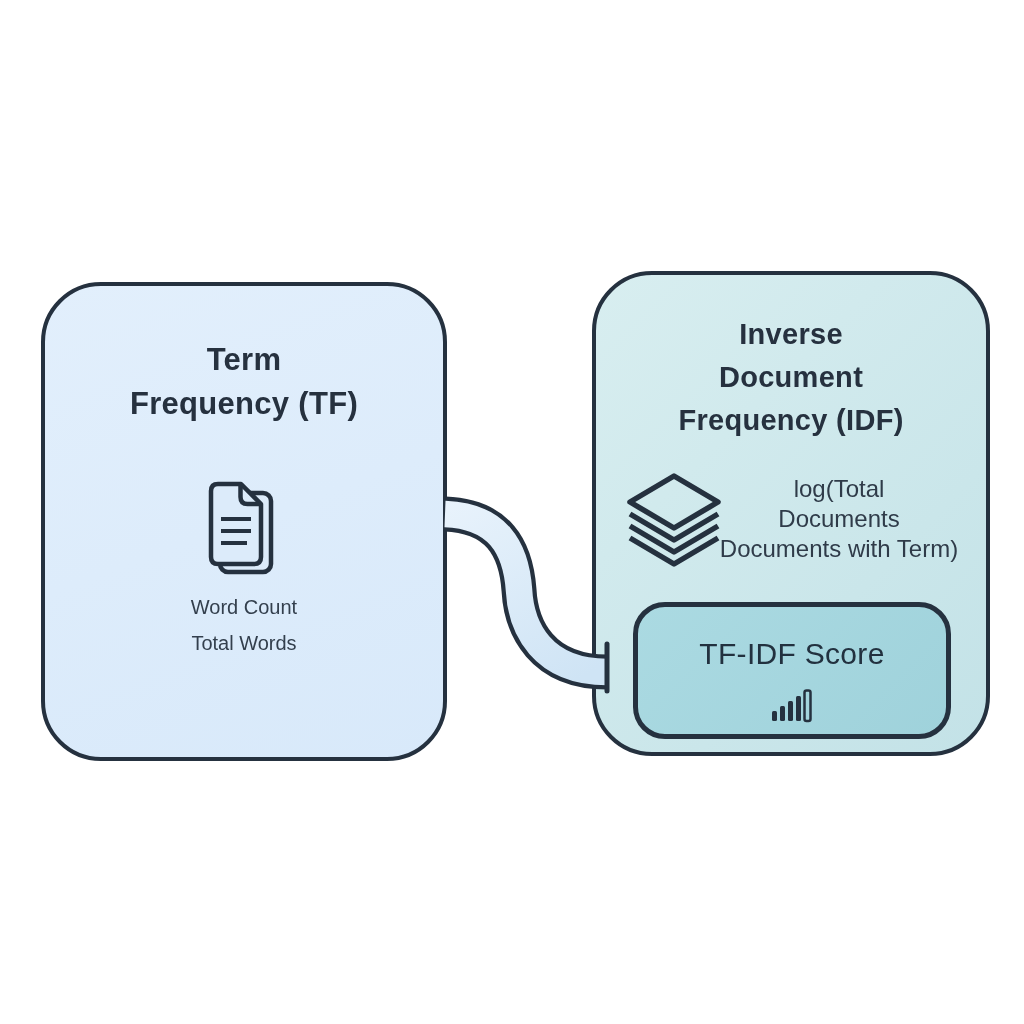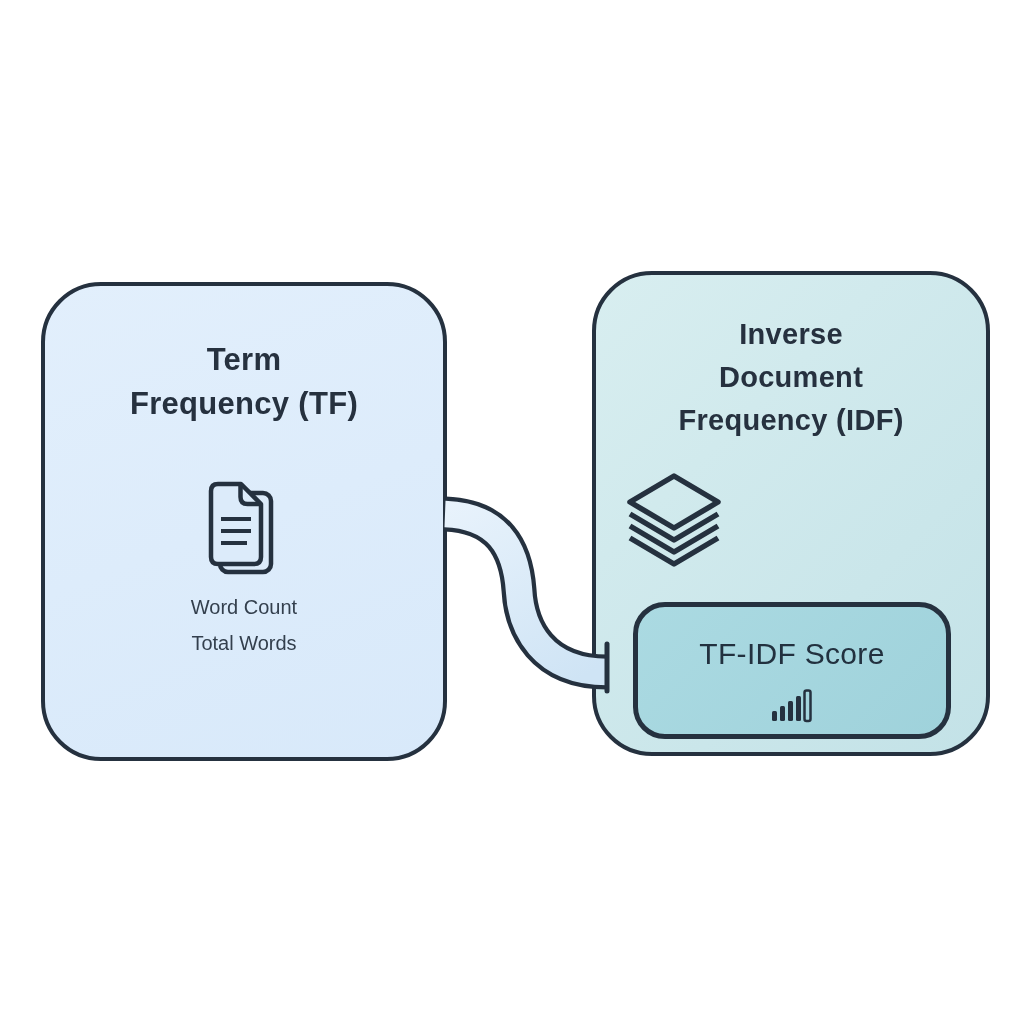--- a/index.html
+++ b/index.html
@@ -142,20 +142,23 @@
 
     <div class="layers-icon-wrap">
       <svg width="100" height="110" viewBox="0 0 100 110">
         <path d="M 50,5 L 94,31 L 50,57 L 6,31 Z" fill="none" stroke="#25313f" stroke-width="5.5" stroke-linejoin="round"></path>
         <path d="M 6,43 L 50,69 L 94,43" fill="none" stroke="#25313f" stroke-width="5.5" stroke-linejoin="round"></path>
         <path d="M 6,55 L 50,81 L 94,55" fill="none" stroke="#25313f" stroke-width="5.5" stroke-linejoin="round"></path>
         <path d="M 6,67 L 50,93 L 94,67" fill="none" stroke="#25313f" stroke-width="5.5" stroke-linejoin="round"></path>
       </svg>
     </div>
 
+    <div class="formula idf-formula">log(Total
+Documents
+Documents with Term)</div>
 
     <div class="score-box">
       <div class="score-label">TF-IDF Score</div>
       <div class="bars-icon-wrap">
         <svg width="48" height="38" viewBox="0 0 48 38">
           <rect x="4" y="26" width="5" height="10" rx="1.5" fill="#25313f"></rect>
           <rect x="12" y="21" width="5" height="15" rx="1.5" fill="#25313f"></rect>
           <rect x="20" y="16" width="5" height="20" rx="1.5" fill="#25313f"></rect>
           <rect x="28" y="11" width="5" height="25" rx="1.5" fill="#25313f"></rect>
           <rect x="36.5" y="5.5" width="6" height="30.5" rx="2" fill="none" stroke="#25313f" stroke-width="2.5"></rect>

